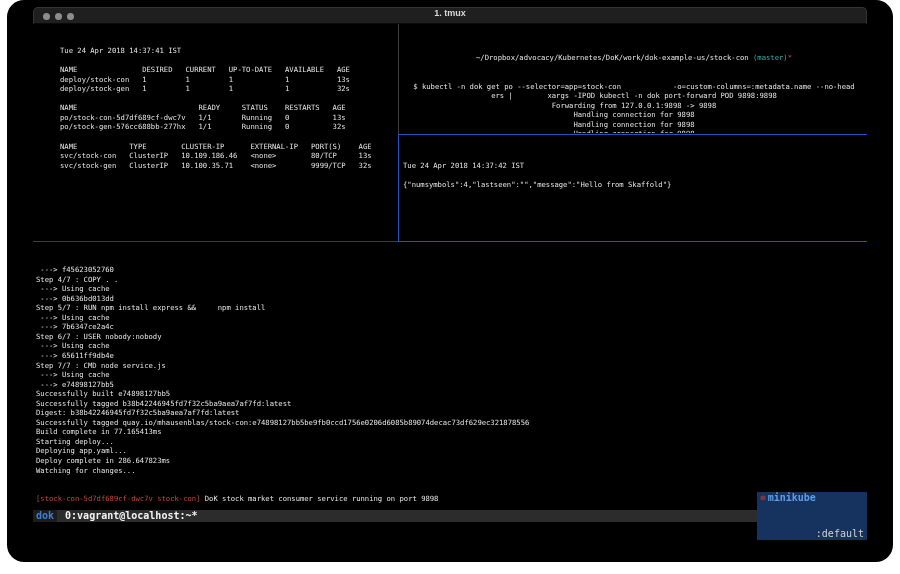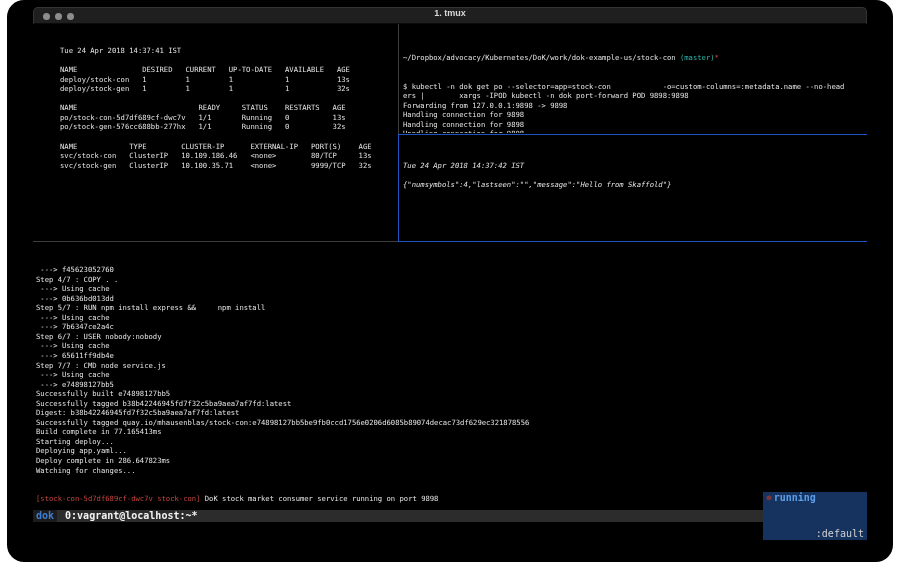--- a/index.html
+++ b/index.html
@@ -28,22 +28,22 @@
   }
   .content { position:absolute; left:0; top:17px; width:834px; height:521px; background:#000; }
 
   .term, .term pre, .tline {
     font-family:"DejaVu Sans Mono", monospace;
     font-size:7.2px; line-height:9.55px; color:#e4e4e4;
     white-space:pre; margin:0;
   }
   .pane { position:absolute; overflow:hidden; }
   .pane-top-left   { left:3px;   top:3px;   width:360px; height:212px;margin-left:24px; }
-  .pane-top-right  { left:370px; top:10px;  width:462px; height:99px; }
-  .pane-mid-right  { left:370px; top:118px; width:462px; height:96px;font-style:italic; }
+  .pane-top-right  { left:370px; top:10px;  width:462px; height:99px;text-align:center; }
+  .pane-mid-right  { left:370px; top:118px; width:462px; height:96px; }
   .pane-bottom     { left:3px;   top:222px; width:828px; height:262px; }
 
   .div-line { position:absolute; background:#3d3d3d; }
   .v-gray  { left:365px; top:0;     width:1px;   height:110px; }
   .v-blue  { left:365px; top:110px; width:1px;   height:108px; background:#1c54c4; }
   .h-blue-top    { left:365px; top:110px; width:469px; height:1px; background:#1c54c4; }
   .h-gray        { left:0;     top:217px; width:365px; height:1px; }
   .h-blue-bottom { left:365px; top:217px; width:469px; height:1px; background:#1c54c4; }
 
   .teal { color:#2fb5ac; }
@@ -148,20 +148,20 @@
         
         
         
       </div>
 
       <div class="statusbar">
         <span class="sb-session">dok</span>
         <span class="sb-window">0:vagrant@localhost:~*</span>
         <span class="sb-right">
           <span class="sb-kube-icon">⎈</span>
-          <span class="sb-kube-ctx">running</span>
+          <span class="sb-kube-ctx">minikube</span>
           <span class="sb-kube-ns">:default</span>
         </span>
       </div>
 
     </div>
   </div>
 </div>
 
 </body></html>

